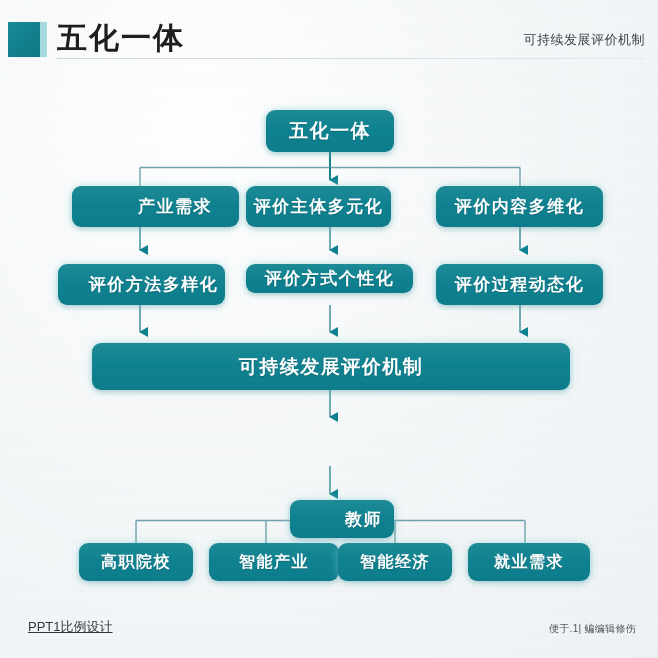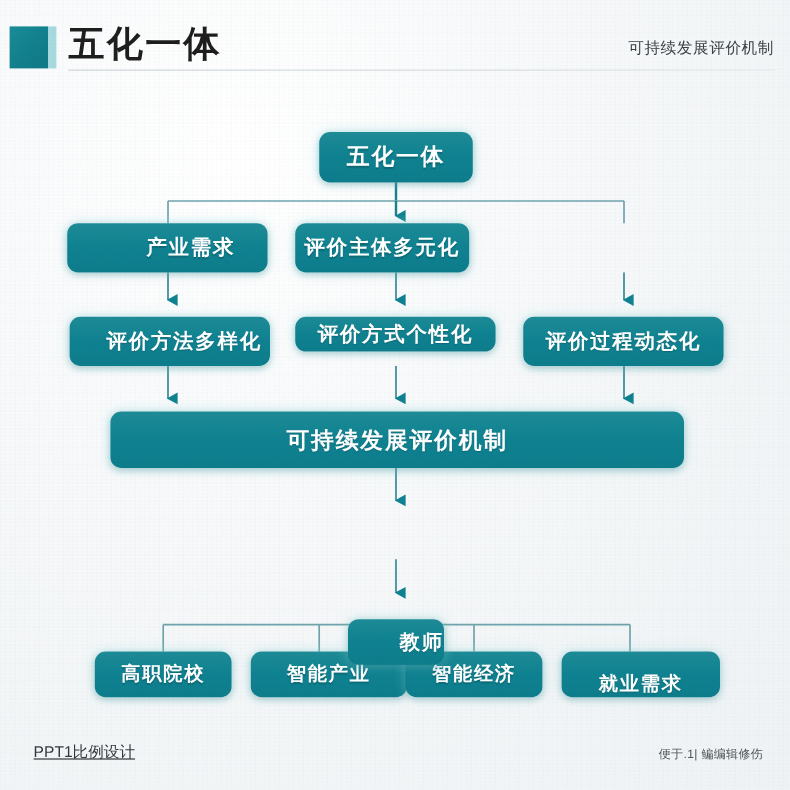--- a/index.html
+++ b/index.html
@@ -180,55 +180,58 @@
       <path d="M266,520.5 L266,543"></path>
       <path d="M395,520.5 L395,543"></path>
       <path d="M525,520.5 L525,543"></path>
     </g>
   </svg>
 
   <div class="node n-size-lg" style="left:266px; top:110px; width:128px; height:42px;">
     <span class="label">五化一体</span>
   </div>
 
-  <div class="node n-size-md" style="left:56px; top:186px; width:167px; height:41px;padding-left:39px;">
+  <div class="node n-size-md" style="left:72px; top:186px; width:167px; height:41px;padding-left:39px;">
     <span class="label">产业需求</span>
   </div>
   <div class="node n-size-md" style="left:246px; top:186px; width:145px; height:41px;">
     <span class="label">评价主体多元化</span>
   </div>
+  <div class="node n-size-md" style="left:436px; top:186px; width:167px; height:41px;">
+    <span class="label">评价内容多维化</span>
+  </div>
 
   <div class="node n-size-md" style="left:58px; top:264px; width:167px; height:41px;padding-left:24px;">
     <span class="label">评价方法多样化</span>
   </div>
   <div class="node n-size-md" style="left:246px; top:264px; width:167px; height:29px;">
     <span class="label">评价方式个性化</span>
   </div>
   <div class="node n-size-md" style="left:436px; top:264px; width:167px; height:41px;">
     <span class="label">评价过程动态化</span>
   </div>
 
   <div class="node n-size-lg" style="left:92px; top:343px; width:478px; height:47px;">
     <span class="label">可持续发展评价机制</span>
   </div>
 
 
-  <div class="node n-size-md" style="left:290px; top:516px; width:80px; height:38px; z-index:12;padding-left:43px;">
+  <div class="node n-size-md" style="left:290px; top:500px; width:104px; height:38px; z-index:12;padding-left:43px;">
     <span class="label">教师</span>
   </div>
 
   <div class="node n-size-sm" style="left:79px; top:543px; width:114px; height:38px;">
     <span class="label">高职院校</span>
   </div>
   <div class="node n-size-sm" style="left:209px; top:543px; width:130px; height:38px;">
     <span class="label">智能产业</span>
   </div>
   <div class="node n-size-sm" style="left:338px; top:543px; width:114px; height:38px;">
     <span class="label">智能经济</span>
   </div>
-  <div class="node n-size-sm" style="left:468px; top:543px; width:132px; height:38px;align-items:flex-end;">
+  <div class="node n-size-sm" style="left:468px; top:543px; width:122px; height:38px;">
     <span class="label">就业需求</span>
   </div>
 
   <div class="footer-left">PPT1比例设计</div>
   <div class="footer-right">便于.1| 鳊编辑修伤</div>
 
 </div>
 
 </body></html>

